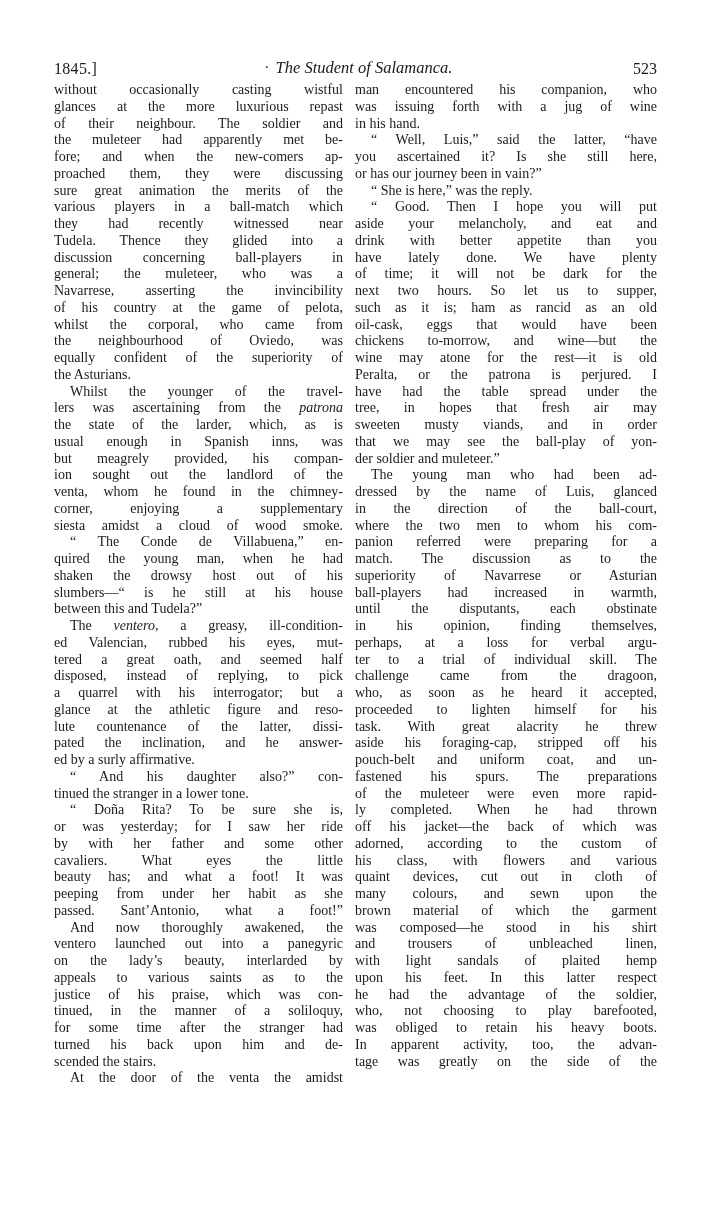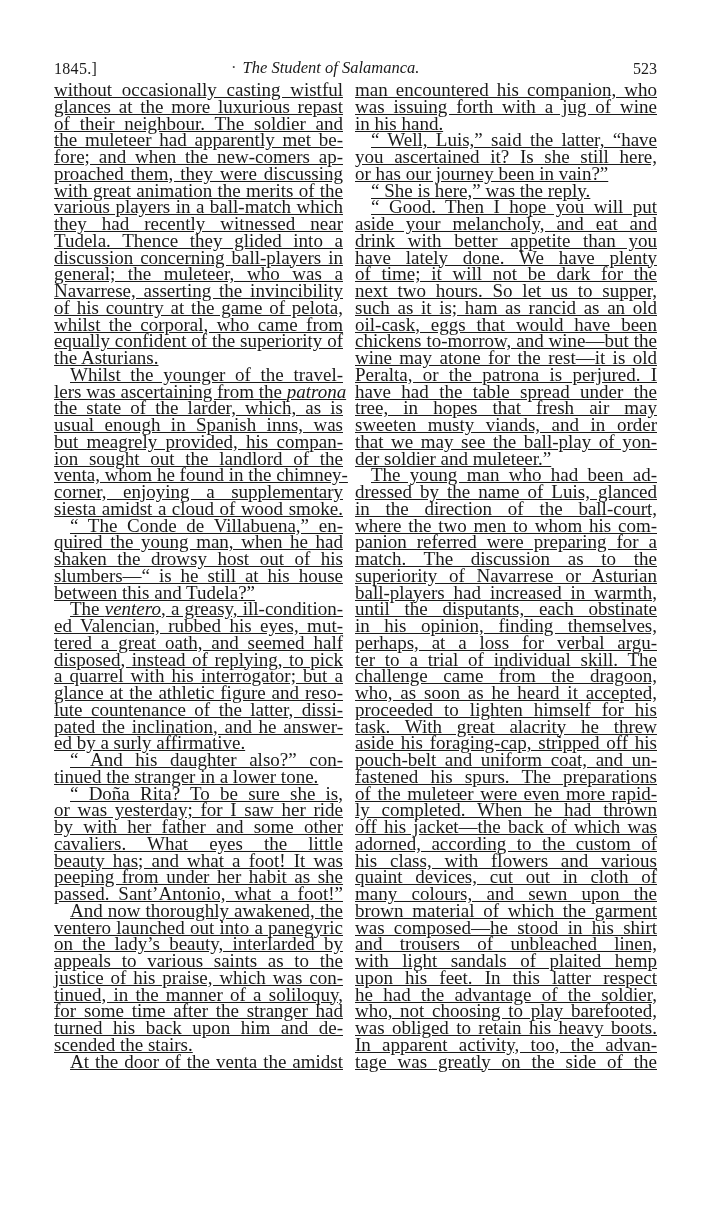--- a/index.html
+++ b/index.html
@@ -7,26 +7,26 @@
   .page {
     position: absolute; left: 0; top: 0; width: 705px; height: 1216px;
     font-family: "Liberation Serif", "DejaVu Serif", serif;
     color: #1a1a1a;
   }
   .header {
     position: absolute; top: 58px; left: 54px; width: 603px; height: 22px;
     font-size: 16px;
   }
   .header .year { position: absolute; left: 0; top: 2px; letter-spacing: 0.3px; }
-  .header .title { position: absolute; left: 177px; top: 0; font-style: italic; font-size: 16.5px; }
+  .header .title { position: absolute; left: 210px; top: 0; font-style: italic; font-size: 16.5px; }
   .header .title .dot { font-style: normal; margin-right: 6px; color: #444; }
   .header .pnum { position: absolute; right: 0; top: 2px; text-align: center; }
   .col {
     position: absolute; top: 82px;
-    font-size: 19px; line-height: 16.75px; text-decoration: underline;
+    font-size: 14px; line-height: 16.75px;
   }
   .col.left { left: 54px; width: 289px; }
   .col.right { left: 355px; width: 302px; }
   .line {
     display: block; white-space: nowrap;
     text-align: justify; text-align-last: justify;
     height: 16.75px; overflow: visible;
   }
   .line.last { text-align-last: left; }
   .line.indent { padding-left: 16px; }
@@ -42,29 +42,30 @@
     <span class="pnum">523</span>
   </div>
 
   <div class="col left" id="col-left">
       <span class="line"><span>without occasionally casting wistful</span></span>
       <span class="line"><span>glances at the more luxurious repast</span></span>
       <span class="line"><span>of their neighbour.  The soldier and</span></span>
       <span class="line"><span>the muleteer had apparently met be-</span></span>
       <span class="line"><span>fore; and when the new-comers ap-</span></span>
       <span class="line"><span>proached them, they were discussing</span></span>
-      <span class="line"><span>with great animation the merits of the</span></span>
+      <span class="line"><span>sure great animation the merits of the</span></span>
       <span class="line"><span>various players in a ball-match which</span></span>
       <span class="line"><span>they had recently witnessed near</span></span>
       <span class="line"><span>Tudela.  Thence they glided into a</span></span>
       <span class="line"><span>discussion concerning ball-players in</span></span>
       <span class="line"><span>general; the muleteer, who was a</span></span>
       <span class="line"><span>Navarrese, asserting the invincibility</span></span>
       <span class="line"><span>of his country at the game of pelota,</span></span>
       <span class="line"><span>whilst the corporal, who came from</span></span>
+      <span class="line"><span>the neighbourhood of Oviedo, was</span></span>
       <span class="line"><span>equally confident of the superiority of</span></span>
       <span class="line last"><span>the Asturians.</span></span>
       <span class="line indent"><span>Whilst the younger of the travel-</span></span>
       <span class="line"><span>lers was ascertaining from the </span><i>patrona</i></span>
       <span class="line"><span>the state of the larder, which, as is</span></span>
       <span class="line"><span>usual enough in Spanish inns, was</span></span>
       <span class="line"><span>but meagrely provided, his compan-</span></span>
       <span class="line"><span>ion sought out the landlord of the</span></span>
       <span class="line"><span>venta, whom he found in the chimney-</span></span>
       <span class="line"><span>corner, enjoying a supplementary</span></span>

